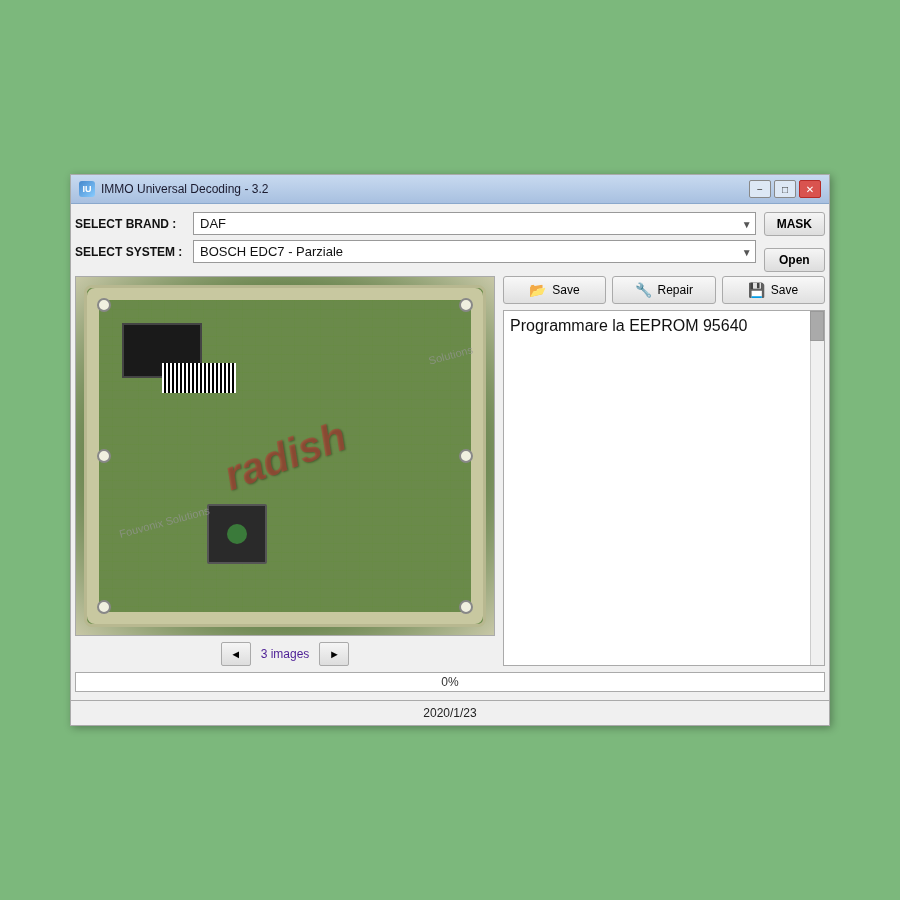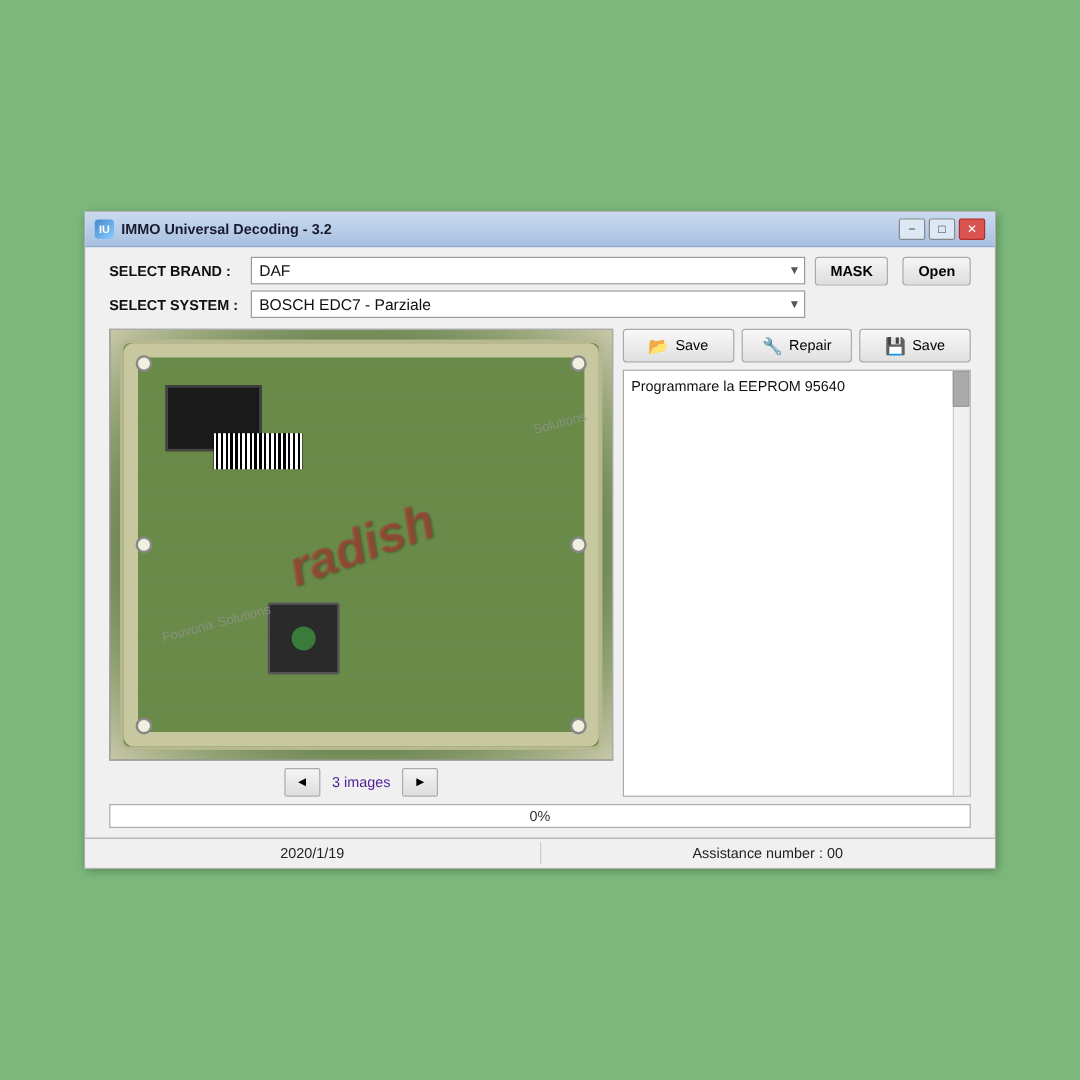--- a/index.html
+++ b/index.html
@@ -40,21 +40,21 @@
       display: flex;
       align-items: center;
       justify-content: center;
       font-size: 9px;
       color: white;
       font-weight: bold;
     }
     .title-text {
       font-size: 12px;
       color: #1a1a2e;
-      font-weight: 700;
+      font-weight: 400;
     }
     .window-controls {
       display: flex;
       gap: 3px;
     }
     .win-btn {
       width: 22px;
       height: 18px;
       border: 1px solid #888;
       background: #dde8f5;
@@ -65,21 +65,21 @@
       font-size: 10px;
       color: #333;
       border-radius: 2px;
     }
     .win-btn.close-btn {
       background: #d9534f;
       color: white;
       border-color: #b52b27;
     }
     .content-area {
-      padding: 8px 20px;
+      padding: 8px 4px;
     }
     .row {
       display: flex;
       align-items: center;
       margin-bottom: 5px;
       gap: 8px;
     }
     .label {
       width: 110px;
       font-weight: 600;
@@ -105,21 +105,21 @@
       position: absolute;
       right: 4px;
       top: 50%;
       transform: translateY(-50%);
       font-size: 10px;
       color: #555;
       pointer-events: none;
     }
     .top-right-btns {
       display: flex;
-      flex-direction: row;
+      flex-direction: column;
       gap: 12px;
       margin-left: 4px;
     }
     .action-btn {
       padding: 4px 12px;
       border: 1px solid #aaa;
       background: linear-gradient(to bottom, #f5f5f5, #ddd);
       cursor: pointer;
       font-size: 12px;
       font-weight: 600;
@@ -300,21 +300,21 @@
       border-radius: 3px;
     }
     .tool-icon {
       font-size: 14px;
     }
     .text-area {
       flex: 1;
       border: 1px solid #aaa;
       background: white;
       padding: 6px;
-      font-size: 12px;
+      font-size: 16px;
       color: #111;
       min-height: 300px;
       overflow-y: auto;
       position: relative;
     }
     .scrollbar-track {
       position: absolute;
       right: 0;
       top: 0;
       bottom: 0;
@@ -491,16 +491,15 @@
 
     <div class="progress-bar-row">
       <div class="progress-bar-container">
         <div class="progress-fill" style="width:0%"></div>
         <span class="progress-label">0%</span>
       </div>
     </div>
   </div>
 
   <div class="status-bar">
-    <div class="status-item">2020/1/19</div>
-    <div class="status-item">Assistance number : 00</div>
+    <div class="status-item">2020/1/23</div>
   </div>
 </div>
 
 </body></html>

